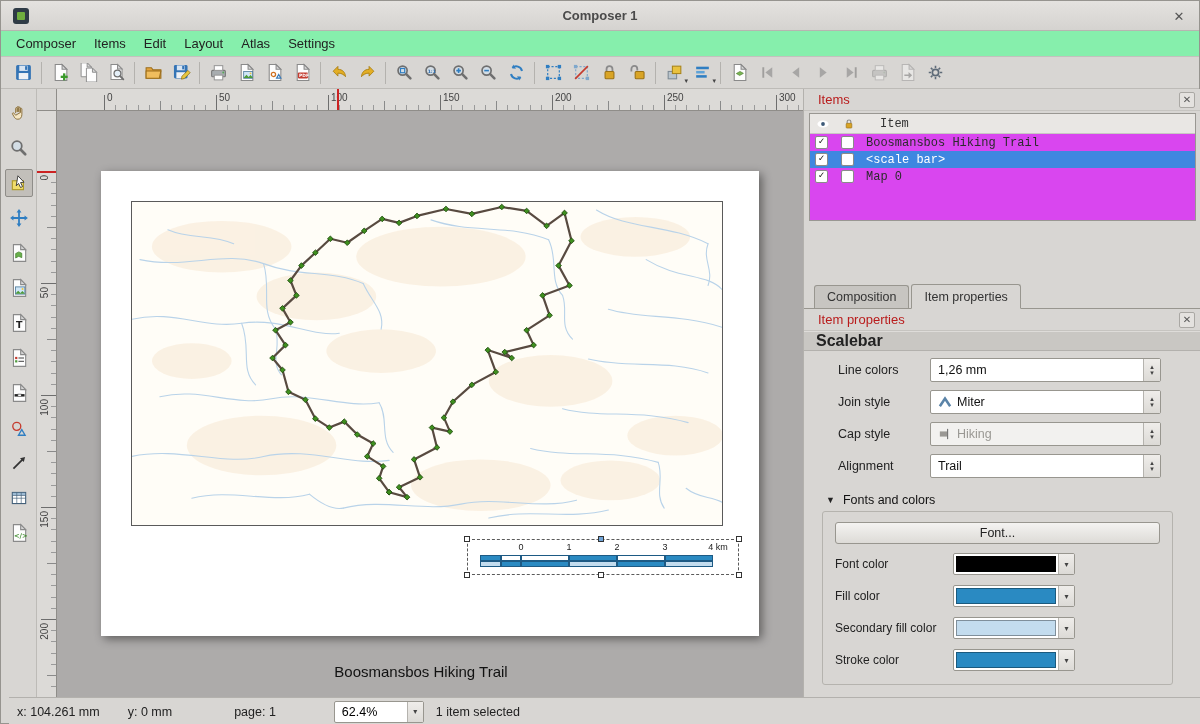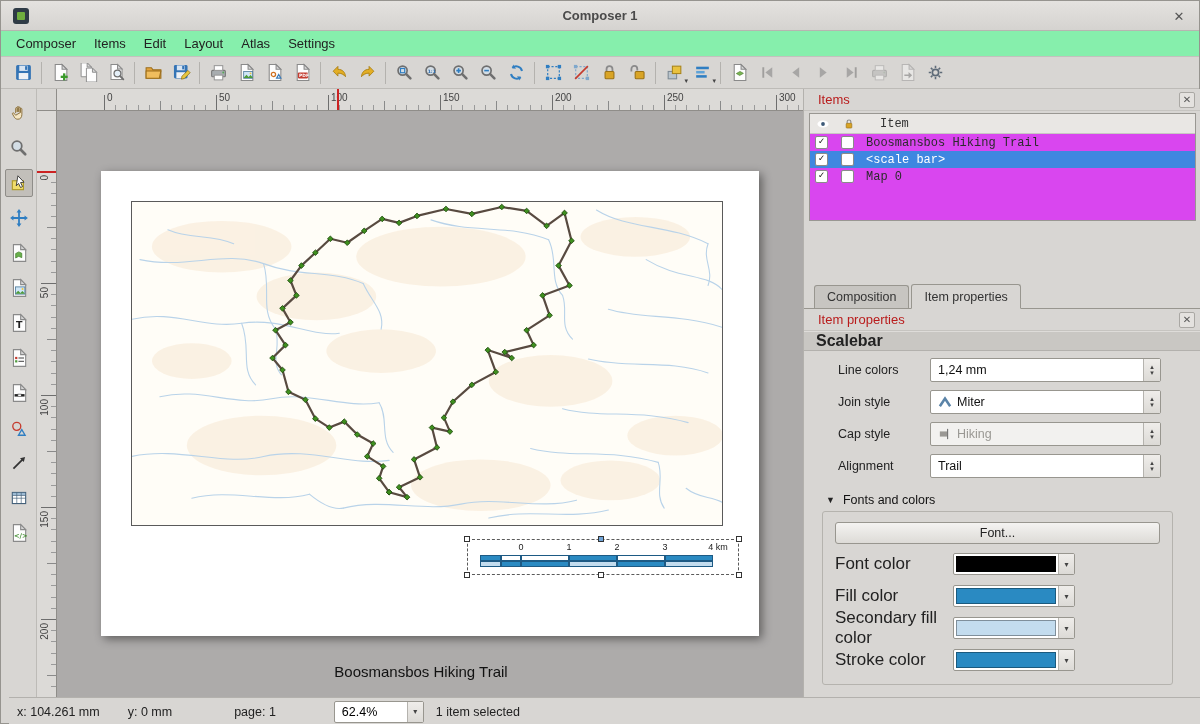--- a/index.html
+++ b/index.html
@@ -123,21 +123,21 @@
     display:flex; flex-direction:column; align-items:center; justify-content:center; flex:none; }
   .arrows span { font-size:7px; line-height:6px; color:#444; }
   .minijoin { width:14px; height:12px; flex:none; }
 
   .collapse { display:flex; align-items:center; gap:8px; margin:14px 0 0 22px; font-size:12.5px; color:#111; }
   .collapse .tri { font-size:9px; color:#222; }
   .groupbox { margin:4px 28px 0 18px; border:1px solid #b5b3ae; border-radius:3px; padding:10px 12px 12px 12px; }
   .fontbtn { width:100%; height:22px; border:1px solid #98968f; border-radius:3px;
     background:linear-gradient(#f4f3f1,#dddbd7); font-size:12.5px; color:#222; }
   .crow { height:24px; margin-top:8px; display:flex; align-items:center; }
-  .plabel2 { width:118px; font-size:17px; color:#222; flex:none; }
+  .plabel2 { width:118px; font-size:12px; color:#222; flex:none; }
   .colorbtn { width:122px; height:22px; border:1px solid #98968f; border-radius:2px; display:flex; overflow:hidden; background:#fff; }
   .swatch { flex:1; margin:2px; border:1px solid rgba(0,0,0,.35); }
   .cArrow { width:16px; border-left:1px solid #b5b3ae; background:linear-gradient(#efedea,#dcdad6);
     display:flex; align-items:center; justify-content:center; font-size:8px; color:#444; }
 
   
   .statusbar { position:absolute; left:8px; top:696px; width:100%; height:28px; background:#d8d6d3;
     border-top:1px solid #b3b1ad; display:flex; align-items:center; font-size:12.5px; color:#222; }
   .statusbar .sx { margin-left:8px; }
   .statusbar .sy { margin-left:28px; }
@@ -658,21 +658,21 @@
       <span class="dtext">Item properties</span>
       <span class="dockclose">✕</span>
     </div>
 
     <div class="propsbody">
       <div class="secbar">Scalebar</div>
 
       <div class="prow">
         <span class="plabel">Line colors</span>
         <div class="ctrl">
-          <span class="val">1,24 mm</span>
+          <span class="val">1,26 mm</span>
           <div class="arrows">
               <span>▴</span>
               <span>▾</span>
             </div>
         </div>
       </div>
 
       <div class="prow">
         <span class="plabel">Join style</span>
         <div class="ctrl">

